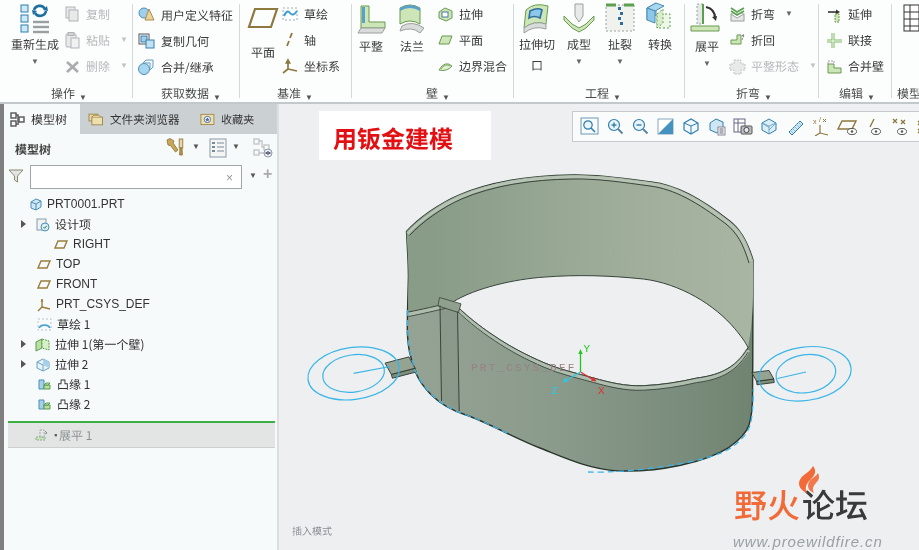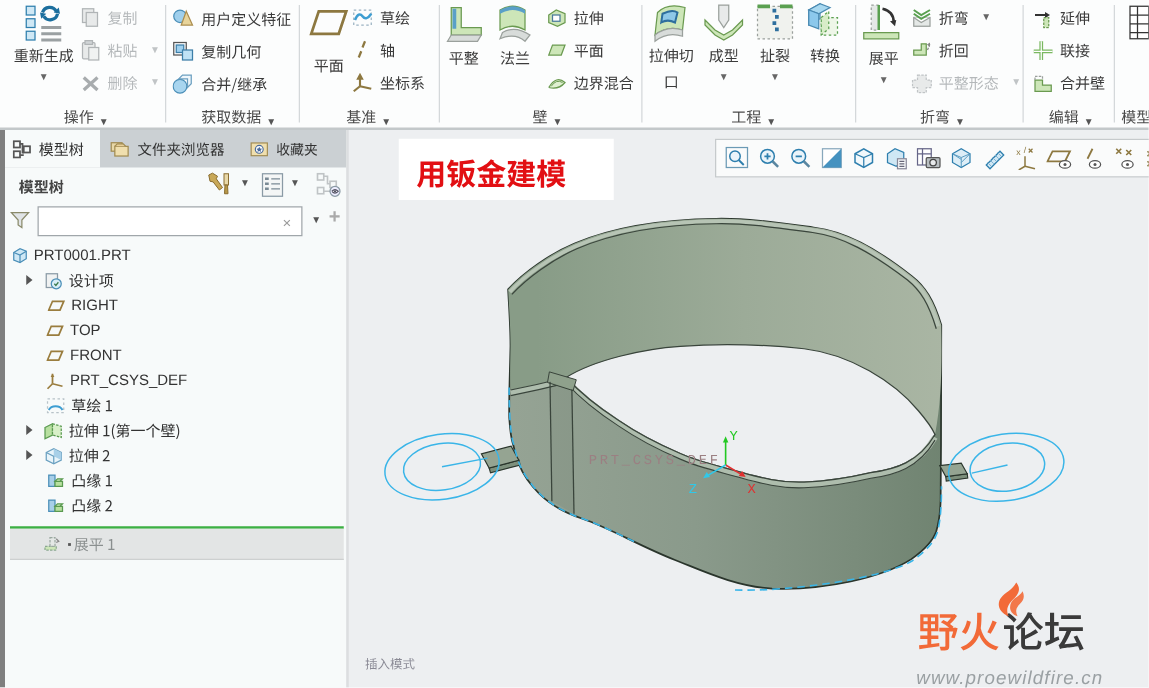--- a/index.html
+++ b/index.html
@@ -465,36 +465,36 @@
       <svg style="position:absolute;left:4px;top:6px" width="16" height="16" viewBox="0 0 16 16">
           <path d="M1 2 h14 l-5.5 6 v6 l-3 -2 v-4 z" fill="#e0e4e6" stroke="#8a8a6a"></path>
         </svg>
       <div id="filterbox">
           <span style="position:absolute;right:8px;top:5px;color:#999;font-size:12px">×</span>
         </div>
       <span style="position:absolute;left:245px;top:9px;font-size:8px;color:#555">▼</span>
       <span style="position:absolute;left:259px;top:3px;font-size:16px;color:#aaa;font-weight:bold">+</span>
     </div>
     <div class="tree">
-      <div class="trow" style="left:4px;top:2px"><svg width="15" height="15" viewBox="0 0 15 15">
+      <div class="trow" style="left:24px;top:2px"><svg width="15" height="15" viewBox="0 0 15 15">
             <path d="M3 5 L8 2 L13 4 L13 10 L8 13 L3 11 Z" fill="#cfe8f5" stroke="#4b8fb8"></path>
             <path d="M3 5 L8 7 L13 4 M8 7 L8 13" fill="none" stroke="#4b8fb8"></path>
           </svg>PRT0001.PRT</div>
       <div class="trow" style="left:17px;top:22px">
           <span class="arr"></span>
           <svg width="15" height="15" viewBox="0 0 15 15">
             <rect x="2" y="2" width="9" height="11" fill="#f0f2f2" stroke="#8a9aa5"></rect>
             <circle cx="10" cy="10" r="4" fill="#d8eef8" stroke="#4b8fb8"></circle>
             <path d="M8.5 10 l1.2 1.4 2 -2.6" fill="none" stroke="#3a7a4a"></path>
           </svg>
           <svg style="display:inline-block" width="38" height="17" viewBox="0 0 38 17">
             <path d="M2.5 3.6C3.1 4.2 3.9 5 4.3 5.5L4.9 4.9C4.5 4.4 3.7 3.6 3.1 3.1ZM1.5 6.6V7.5H3.2V11.8C3.2 12.4 2.8 12.8 2.6 12.9C2.8 13.1 3 13.5 3.1 13.7C3.3 13.4 3.6 13.2 5.7 11.6C5.6 11.4 5.5 11.1 5.4 10.9L4.1 11.8V6.6ZM6.9 3.3V4.6C6.9 5.5 6.6 6.5 5 7.2C5.2 7.4 5.5 7.7 5.6 7.9C7.4 7.1 7.7 5.8 7.7 4.7V4.2H9.9V6.1C9.9 7 10 7.3 10.9 7.3C11 7.3 11.6 7.3 11.8 7.3C12 7.3 12.3 7.3 12.4 7.3C12.4 7.1 12.4 6.7 12.3 6.5C12.2 6.5 11.9 6.6 11.8 6.6C11.6 6.6 11.1 6.6 10.9 6.6C10.7 6.6 10.7 6.4 10.7 6.1V3.3ZM10.7 9C10.2 10 9.6 10.8 8.8 11.4C8 10.8 7.3 9.9 6.9 9ZM5.6 8.2V9H6.2L6.1 9.1C6.5 10.2 7.2 11.1 8.1 11.9C7.2 12.5 6.1 12.9 5.1 13.1C5.3 13.3 5.5 13.7 5.5 13.9C6.7 13.6 7.8 13.2 8.8 12.5C9.7 13.2 10.8 13.7 12 14C12.1 13.7 12.4 13.3 12.6 13.2C11.4 12.9 10.4 12.5 9.5 11.9C10.5 11 11.3 9.9 11.8 8.4L11.3 8.1L11.1 8.2Z M14.6 3.7C15.3 4.2 16.2 5 16.5 5.6L17.2 4.9C16.7 4.4 15.9 3.6 15.2 3.1ZM13.6 6.6V7.5H15.5V11.8C15.5 12.4 15.1 12.7 14.9 12.9C15 13 15.3 13.5 15.4 13.7C15.5 13.4 15.9 13.2 18.1 11.6C18.1 11.4 17.9 11 17.8 10.8L16.4 11.8V6.6ZM20.5 2.9V6.9H17.5V7.8H20.5V13.9H21.5V7.8H24.5V6.9H21.5V2.9Z M32.4 7V9.5C32.4 10.8 32.1 12.3 28.8 13.2C29 13.4 29.3 13.7 29.4 13.9C32.8 12.8 33.3 11.1 33.3 9.5V7ZM33.3 11.9C34.2 12.5 35.4 13.3 35.9 13.9L36.5 13.3C36 12.7 34.8 11.9 33.8 11.3ZM25.3 10.8 25.6 11.7C26.7 11.3 28.1 10.8 29.5 10.3L29.4 9.6L28 10V5.2H29.4V4.3H25.6V5.2H27.1V10.3ZM30 5.5V11.1H30.9V6.3H34.8V11.1H35.7V5.5H32.9C33 5.1 33.2 4.7 33.4 4.2H36.5V3.4H29.6V4.2H32.4C32.2 4.6 32.1 5.1 31.9 5.5Z" fill="#333333"></path>
           </svg>
         </div>
-      <div class="trow" style="left:34px;top:42px"><svg width="15" height="15" viewBox="0 0 15 15">
+      <div class="trow" style="left:50px;top:42px"><svg width="15" height="15" viewBox="0 0 15 15">
             <path d="M4 4 h9 l-3 7 h-9 z" fill="none" stroke="#9a7d3e" stroke-width="1.4"></path>
           </svg>RIGHT</div>
       <div class="trow" style="left:33px;top:62px"><svg width="15" height="15" viewBox="0 0 15 15">
             <path d="M4 4 h9 l-3 7 h-9 z" fill="none" stroke="#9a7d3e" stroke-width="1.4"></path>
           </svg>TOP</div>
       <div class="trow" style="left:33px;top:82px"><svg width="15" height="15" viewBox="0 0 15 15">
             <path d="M4 4 h9 l-3 7 h-9 z" fill="none" stroke="#9a7d3e" stroke-width="1.4"></path>
           </svg>FRONT</div>
       <div class="trow" style="left:33px;top:102px"><svg width="15" height="15" viewBox="0 0 15 15">
             <g stroke="#9a7d3e" stroke-width="1.4" fill="none">

